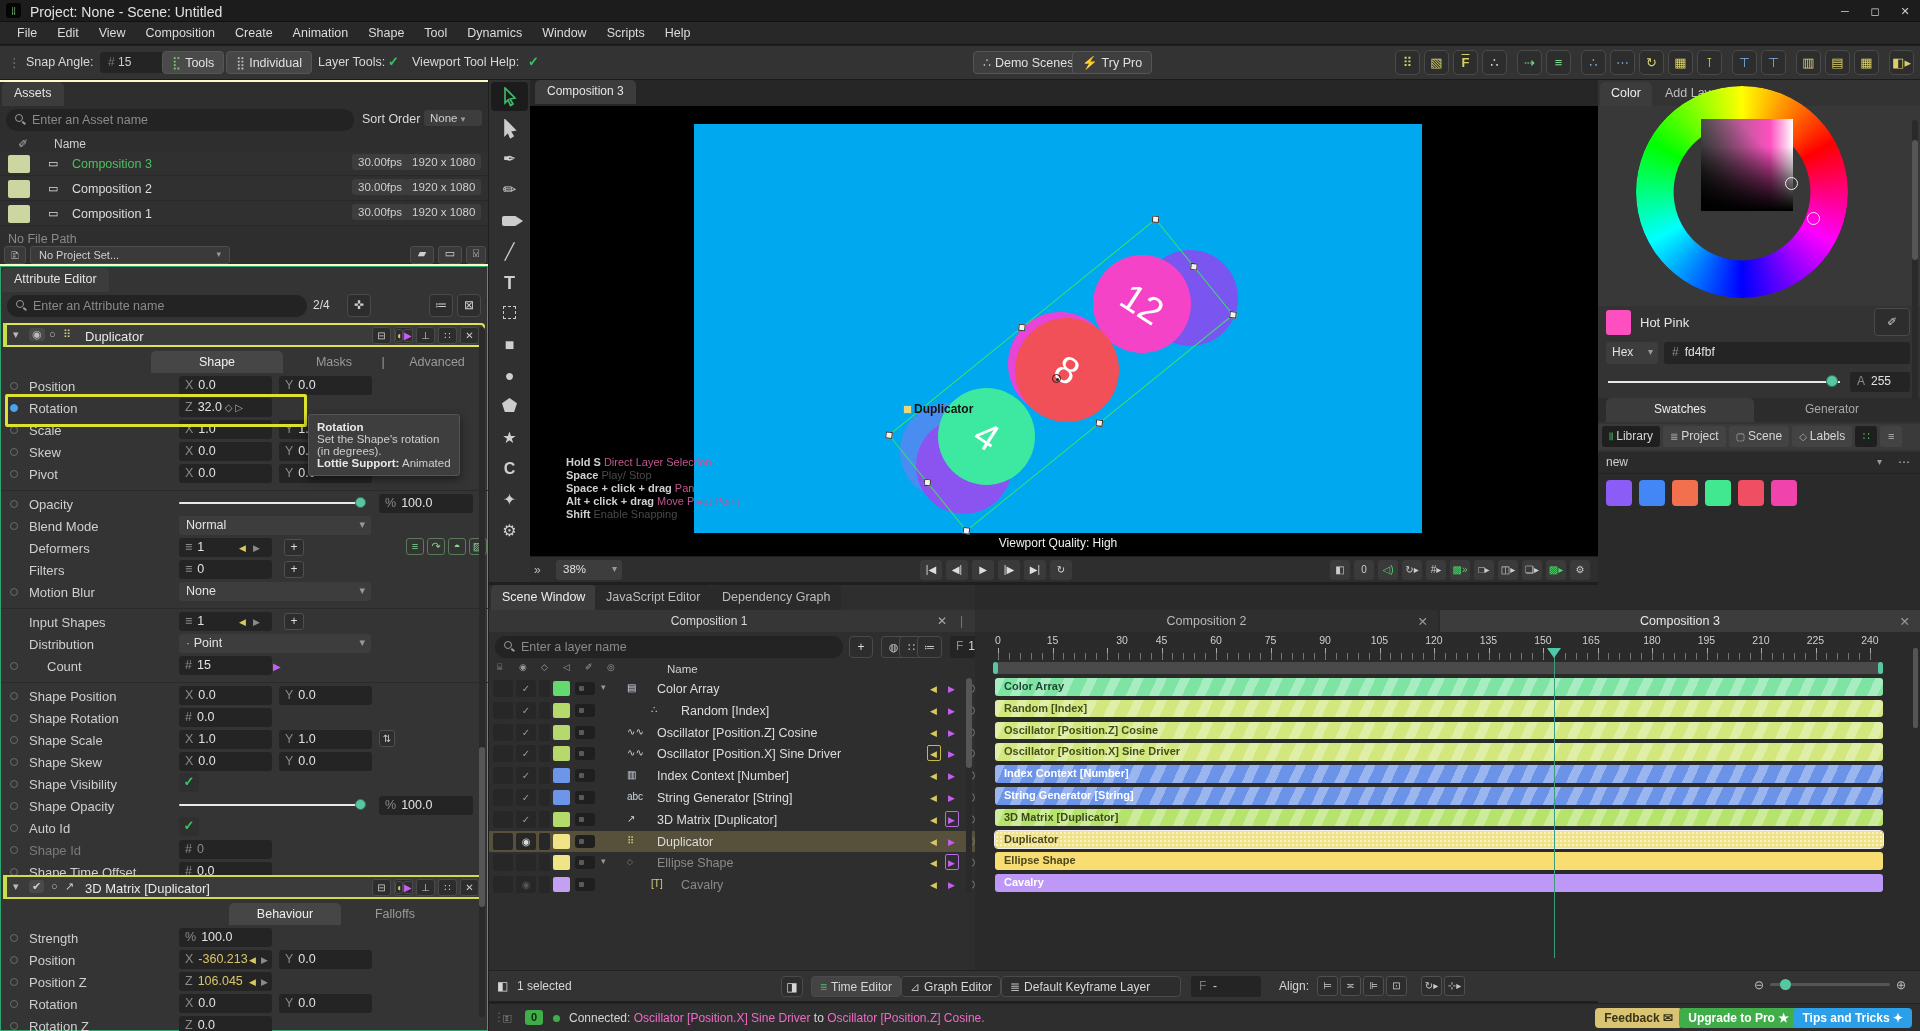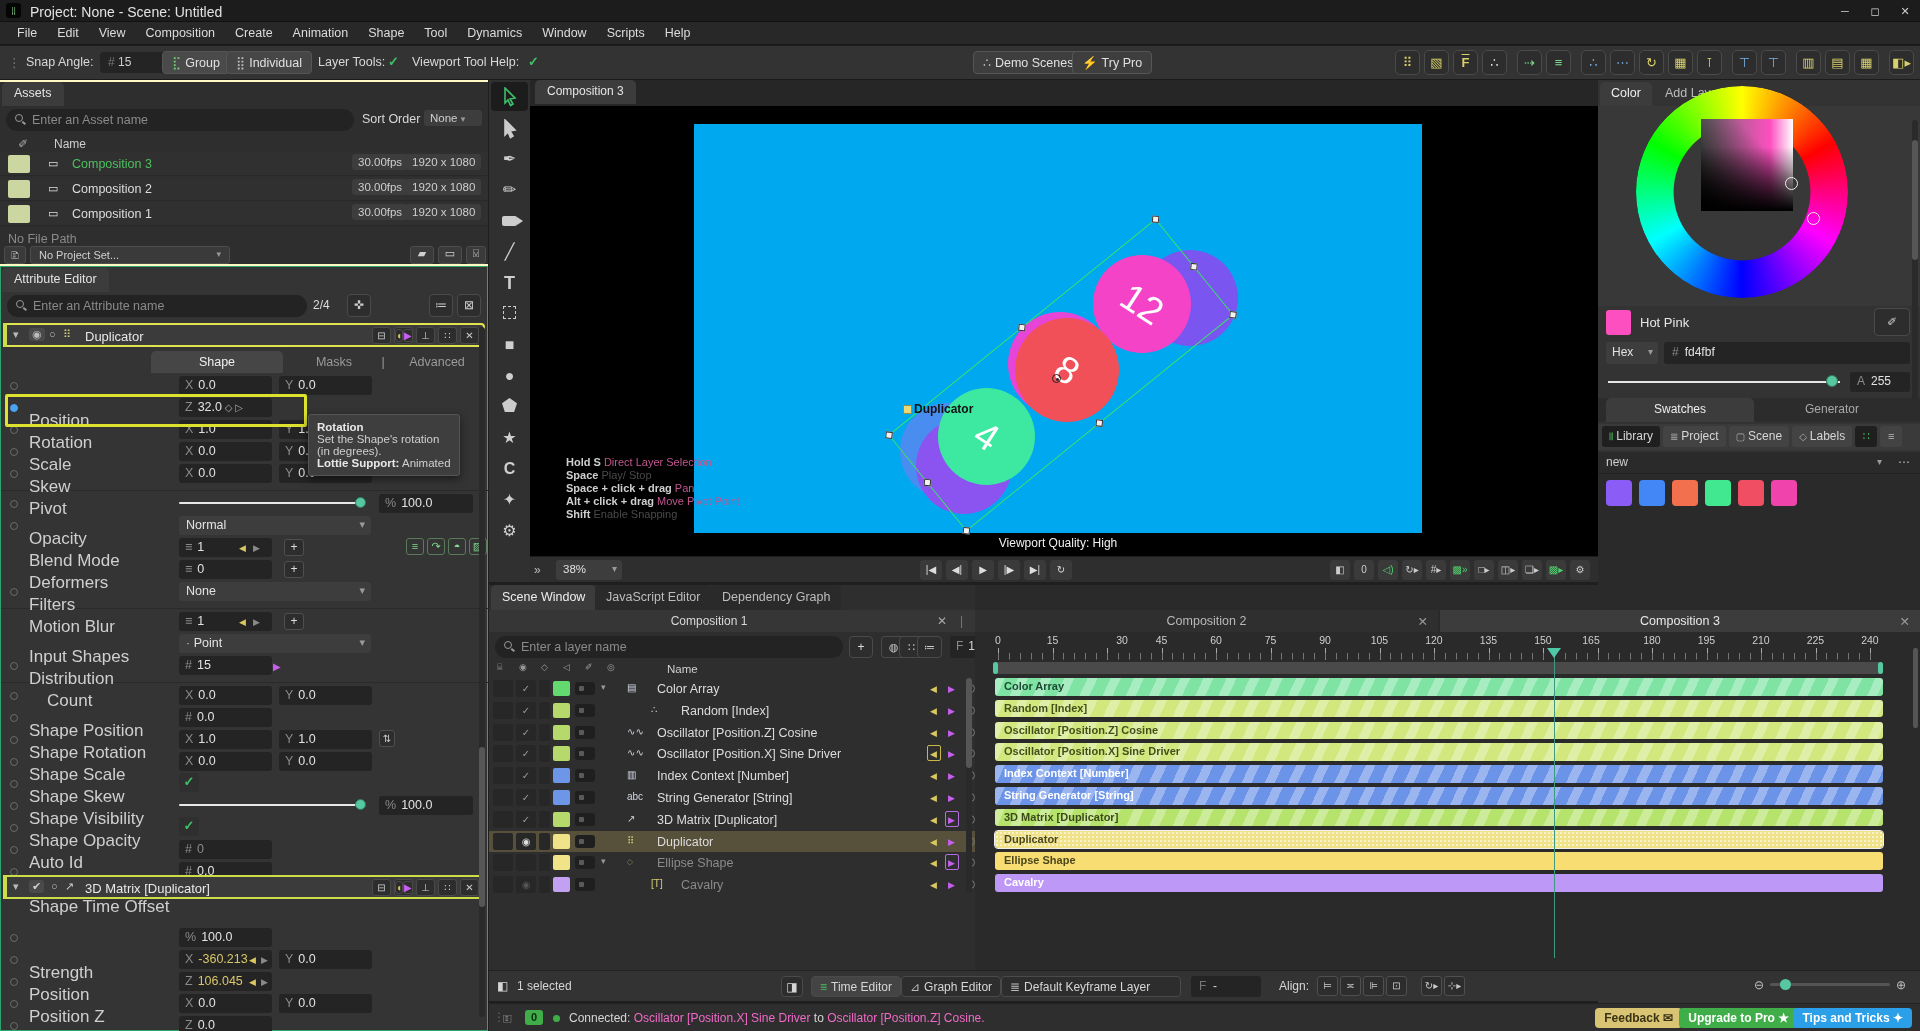--- a/index.html
+++ b/index.html
@@ -57,21 +57,21 @@
   .sec-hdr .hbtns span { width:19px; height:17px; background:#2d2d2d; border:1px solid #4a4a4a; border-radius:3px; text-align:center; line-height:15px; font-size:10px; color:#ccc; }
   .sec-tabs { position:absolute; left:0; width:488px; height:24px; }
   .sec-tab { position:absolute; top:2px; height:22px; text-align:center; color:#9a9a9a; font-size:12.5px; padding-top:4px; }
   .sec-tab.on { background:#464646; border-radius:5px 5px 0 0; color:#efefef; }
 
   .arows { position:absolute; left:0; width:488px; }
   .arow { position:relative; height:22px; }
   .adiv { height:6px; border-bottom:1px solid #2a2a2a; margin-bottom:2px; }
   .ar { position:absolute; left:9px; top:7px; width:8px; height:8px; border:1px solid #6a6a6a; border-radius:50%; }
   .ar.on { background:#4aa3f0; border-color:#4aa3f0; }
-  .albl { position:absolute; left:28px; top:4px; color:#cfcfcf; font-size:17px;margin-top:32px; }
+  .albl { position:absolute; left:28px; top:4px; color:#cfcfcf; font-size:13px; }
   .albl.dim { color:#7a7a7a; }
   .albl.sub { left:46px; }
   .fbox { position:absolute; top:1px; height:19px; background:#242424; border-radius:3px; padding:2px 6px; font-size:12.5px; color:#e2e2e2; white-space:nowrap; overflow:hidden; }
   .fbox .pfx { color:#8a8a8a; margin-right:5px; }
   .fbox .val.acc { color:#d8c66a; }
   .fbox .val.dimv { color:#8a8a8a; }
   .arow.hl::before { content:""; position:absolute; left:4px; top:-3px; width:296px; height:27px; border:3px solid #dce22e; border-radius:2px; pointer-events:none; z-index:5; }
   .karr { position:absolute; top:6px; font-size:9px; }
   .karr.l { color:#d8c85f; }
   .karr.r { color:#8a8a8a; }
@@ -277,21 +277,21 @@
       <span>Dynamics</span>
       <span>Window</span>
       <span>Scripts</span>
       <span>Help</span>
     </div>
 
   <div id="toolbar">
     <span class="tb-lbl" style="left:8px; color:#777">⋮</span>
     <span class="tb-lbl" style="left:26px">Snap Angle:</span>
     <span class="tb-field" style="left:100px; width:92px"><span style="color:#777">#&nbsp;</span><span>15</span></span>
-    <span class="tb-btn" style="left:162px; background:#4a4a4a"><span class="gi">⣏</span><span>Group</span></span>
+    <span class="tb-btn" style="left:162px; background:#4a4a4a"><span class="gi">⣏</span><span>Tools</span></span>
     <span class="tb-btn" style="left:226px; background:#464646"><span class="gi" style="color:#bbb">⣿</span><span>Individual</span></span>
     <span class="tb-lbl" style="left:318px">Layer Tools:</span>
     <span class="tb-check" style="left:388px">✓</span>
     <span class="tb-lbl" style="left:412px">Viewport Tool Help:</span>
     <span class="tb-check" style="left:528px">✓</span>
     <span class="tb-btn" style="left:973px"><span class="gi" style="color:#ccc">∴</span><span>Demo Scenes</span></span>
     <span class="tb-btn" style="left:1072px"><span class="gi">⚡</span><span>Try Pro</span></span>
     <div id="tb-icons">
         <span class="tbi" style="color: rgb(216, 208, 106);">⠿</span>
         <span class="tbi" style="color: rgb(216, 208, 106);">▧</span>
@@ -538,20 +538,24 @@
         <span class="hicon" style="left:60px; color:#cfcfcf">↗</span>
         <span class="htitle">3D Matrix [Duplicator]</span>
         <span class="hbtns">
           <span>⊟</span>
           <span><span style="color:#d8c85f">◖</span><span style="color:#c75ef0">▶</span></span>
           <span>⊥</span>
           <span>∷</span>
           <span>✕</span>
         </span>
       </div>
+      <div class="sec-tabs" style="top:634px">
+        <span class="sec-tab on" style="left:228px; width:112px">Behaviour</span>
+        <span class="sec-tab" style="left:348px; width:92px">Falloffs</span>
+      </div>
       <div class="arows" id="mat-rows" style="top:660px">
           <div class="arow">
             <span class="ar"></span>
             <span class="albl">Strength</span>
             <span class="fbox" style="left: 178px; width: 93px;"><span class="pfx">%</span><span class="val">100.0</span></span>
           </div>
           <div class="arow">
             <span class="ar"></span>
             <span class="albl">Position</span>
             <span class="fbox" style="left: 178px; width: 93px;"><span class="pfx">X</span><span class="val acc">-360.213</span></span>

